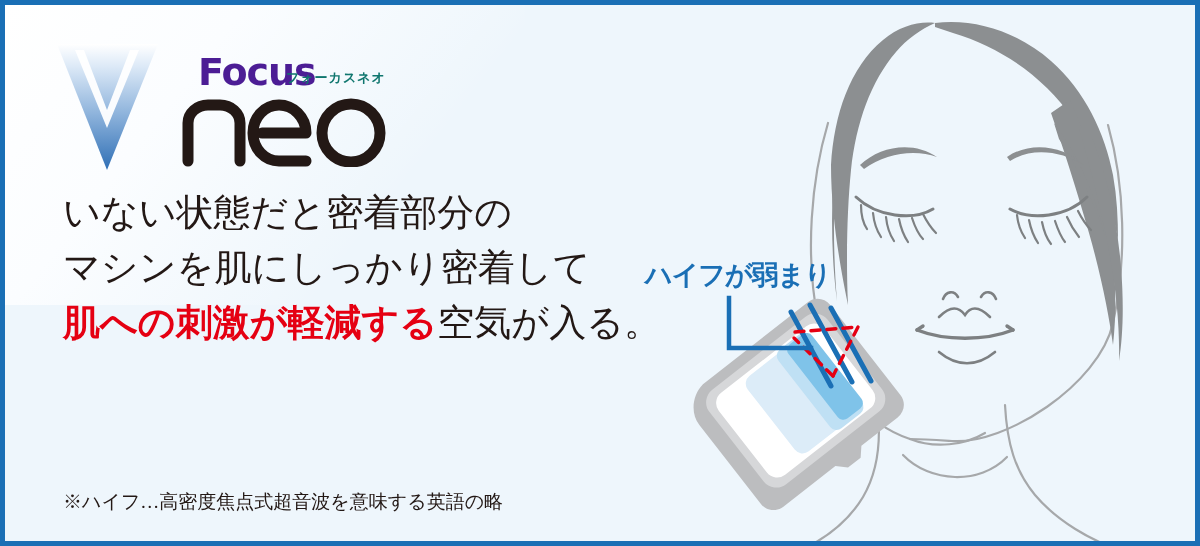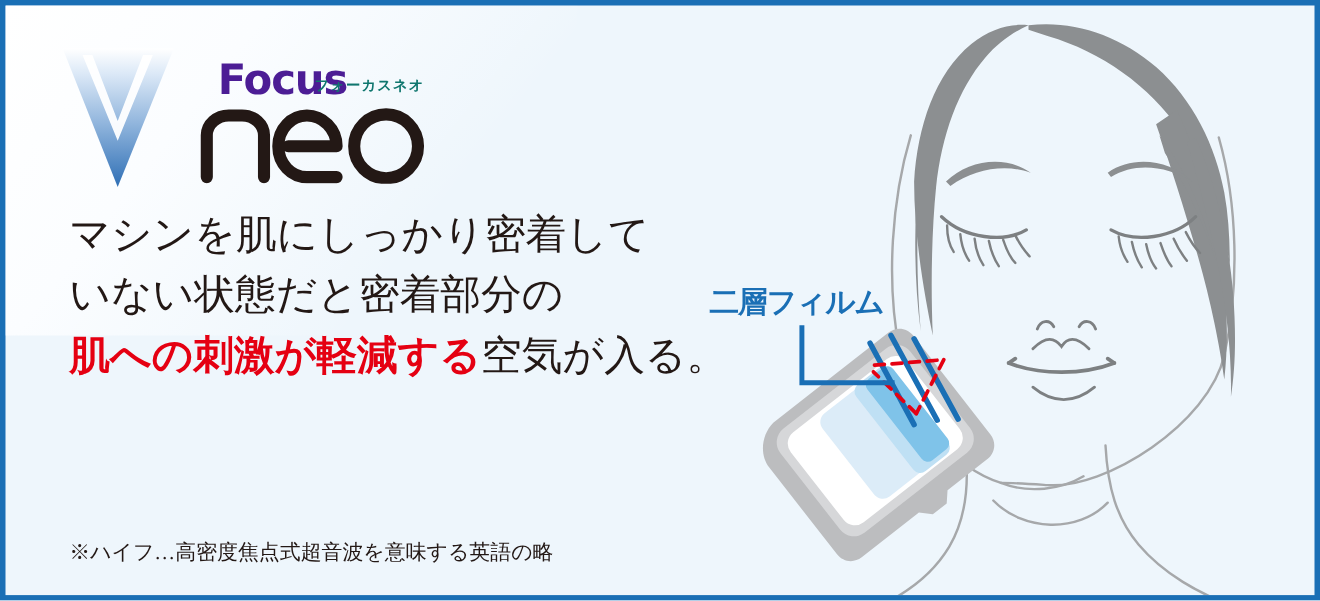--- a/index.html
+++ b/index.html
@@ -233,32 +233,32 @@
         <path d="M126,38 L82,38 M126,38 C126,22 113,10 99,10 C85,10 73,22 73,38
                  C73,54 85,66 99,66 L126,66"></path>
 
         <circle cx="171" cy="38" r="29"></circle>
       </g>
     </svg>
   </div>
 
   <div id="copy">
     <div class="line">
+      <span>いない状態だと密着部分の</span>
+    </div>
+    <div class="line">
       <span>マシンを肌にしっかり密着して</span>
-    </div>
-    <div class="line">
-      <span>いない状態だと密着部分の</span>
     </div>
     <div class="line">
       <span class="hi">肌への刺激が軽減する</span><span>空気が入る。</span>
     </div>
   </div>
 
   <div id="note">※ハイフ…高密度焦点式超音波を意味する英語の略</div>
 
 
-  <div id="filmLabel">二層フィルム</div>
+  <div id="filmLabel">ハイフが弱まり</div>
 
   <svg class="art" viewBox="0 0 1200 546">
     <path d="M724,293 L724,343 L806,343" fill="none" stroke="#1a6fb5" stroke-width="4.5" stroke-linecap="square"></path>
   </svg>
 
 </div>
 
 </body></html>

